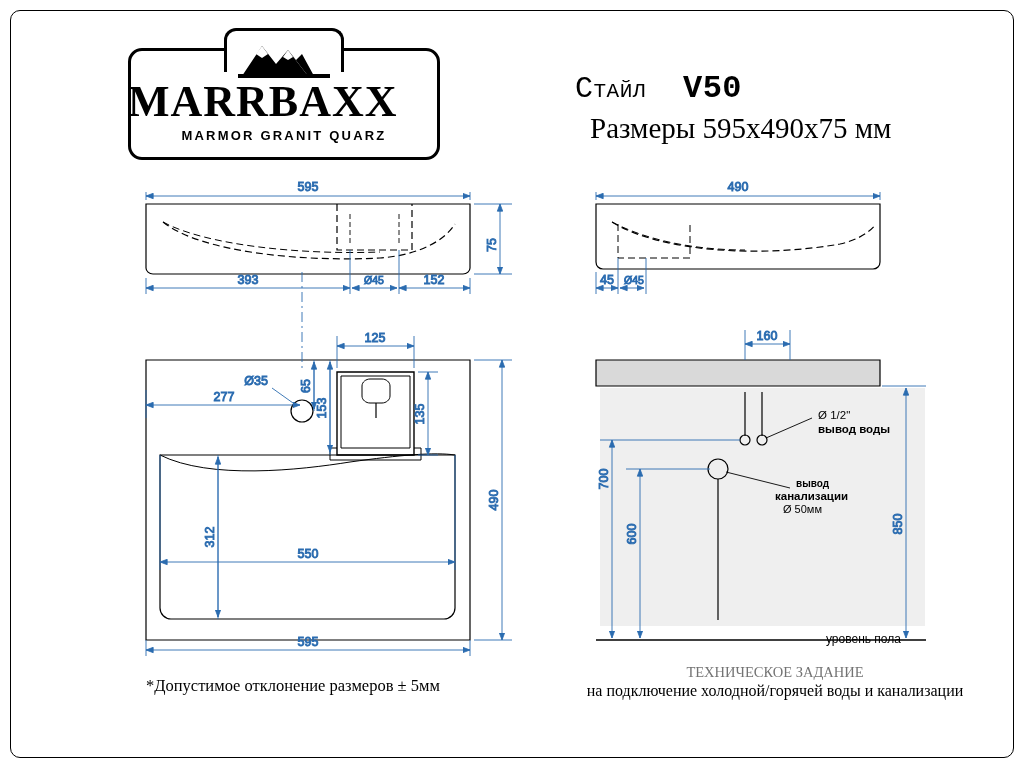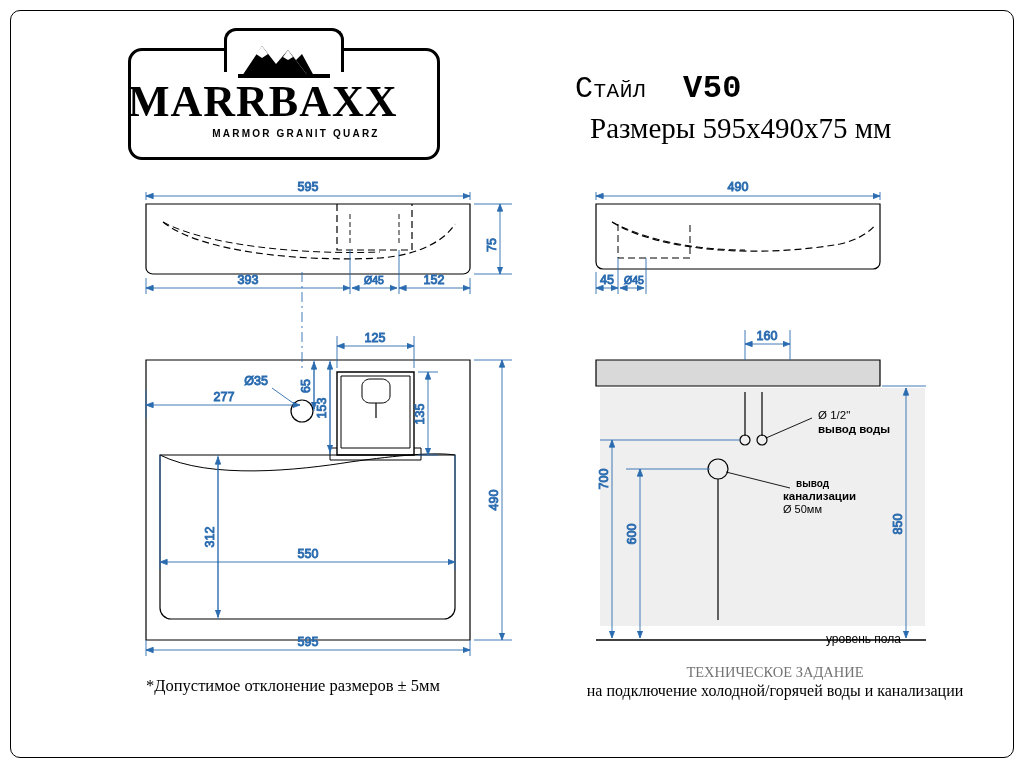--- a/index.html
+++ b/index.html
@@ -3,21 +3,21 @@
 <meta charset="utf-8">
 <style>
   html,body{margin:0;padding:0;background:#fff;}
   body{width:1024px;height:768px;font-family:"Liberation Sans",sans-serif;}
   #sheet{position:relative;width:1024px;height:768px;overflow:hidden;background:#fff;}
   .frame{position:absolute;left:10px;top:10px;width:1004px;height:748px;border:1px solid #000;border-radius:10px;box-sizing:border-box;}
   svg{position:absolute;left:0;top:0;width:1024px;height:768px;}
   .logo-wrap{position:absolute;left:128px;top:48px;width:312px;height:112px;}
   .logo-box{position:absolute;left:0;top:0;width:312px;height:112px;border:3px solid #000;border-radius:14px;box-sizing:border-box;background:#fff;}
   .logo-text{position:absolute;left:0;top:28px;width:269px;text-align:center;font-family:"Liberation Serif",serif;font-weight:bold;font-size:44px;letter-spacing:1px;color:#000;}
-  .logo-sub{position:absolute;left:12px;top:80px;width:312px;text-align:center;font-family:"Liberation Sans",sans-serif;font-weight:bold;font-size:10px;letter-spacing:2.2px;color:#000;}
+  .logo-sub{position:absolute;left:0;top:80px;width:312px;text-align:center;font-family:"Liberation Sans",sans-serif;font-weight:bold;font-size:13px;letter-spacing:2.2px;color:#000;}
   .logo-notch{position:absolute;left:96px;top:-20px;width:120px;height:44px;background:#fff;border:3px solid #000;border-bottom:none;border-radius:12px 12px 0 0;box-sizing:border-box;}
   .mountain{position:absolute;left:110px;top:-14px;width:92px;height:40px;}
   .title1{position:absolute;left:575px;top:70px;width:400px;font-family:Liberation Mono, monospace;font-size:30px;color:#000;letter-spacing:.5px;}
   .title1 b{font-size:32px;}
   .title2{position:absolute;left:590px;top:112px;width:400px;font-family:"Liberation Serif",serif;font-size:29px;color:#000;}
   .small-caps{font-variant:small-caps;}
   .txt{position:absolute;font-family:"Liberation Sans",sans-serif;color:#000;white-space:nowrap;}
   .note-foot{position:absolute;left:146px;top:676px;width:420px;text-align:left;font-family:"Liberation Serif",serif;font-size:16.5px;color:#000;}
   .tz1{position:absolute;left:575px;top:664px;width:400px;text-align:center;font-family:"Liberation Serif",serif;font-size:14.5px;color:#737373;}
   .tz2{position:absolute;left:560px;top:682px;width:430px;text-align:center;font-family:"Liberation Serif",serif;font-size:16px;color:#000;}
@@ -204,20 +204,20 @@
     </g>
 
     <g stroke="#2b6cb0" stroke-width="0.9" stroke-dasharray="10,4,2,4">
       <line x1="302" y1="272" x2="302" y2="368"></line>
     </g>
   </svg>
 
   <div class="txt" style="left:818px;top:409px;font-size:11.5px;">Ø 1/2"</div>
   <div class="txt" style="left:818px;top:423px;font-size:11.5px;font-weight:bold;">вывод воды</div>
   <div class="txt" style="left:796px;top:478px;font-size:10px;font-weight:bold;">вывод</div>
-  <div class="txt" style="left:775px;top:490px;font-size:11.5px;font-weight:bold;margin-left:8px;">канализации</div>
+  <div class="txt" style="left:775px;top:490px;font-size:11.5px;font-weight:bold;">канализации</div>
   <div class="txt" style="left:783px;top:503px;font-size:11px;">Ø 50мм</div>
   <div class="txt" style="left:826px;top:632px;font-size:12px;">уровень пола</div>
 
   <div class="note-foot">*Допустимое отклонение размеров ± 5мм</div>
   <div class="tz1">ТЕХНИЧЕСКОЕ ЗАДАНИЕ</div>
   <div class="tz2">на подключение холодной/горячей воды и канализации</div>
 </div>
 
 </body></html>

